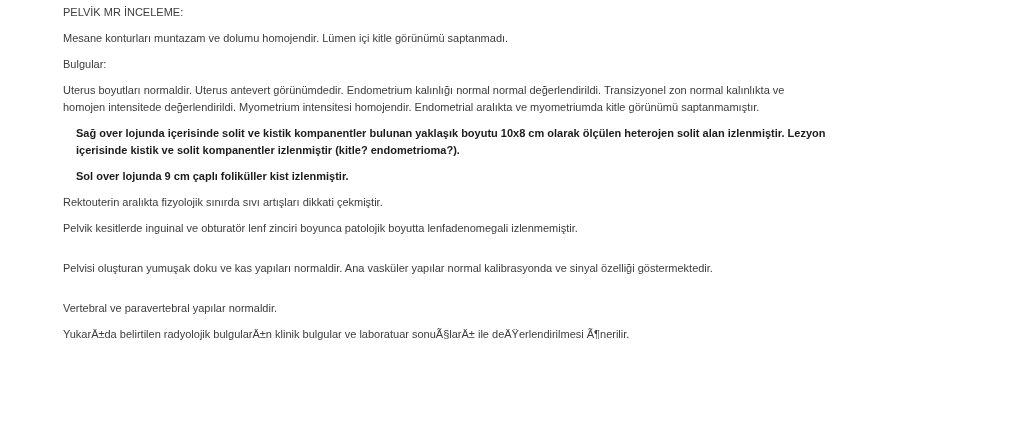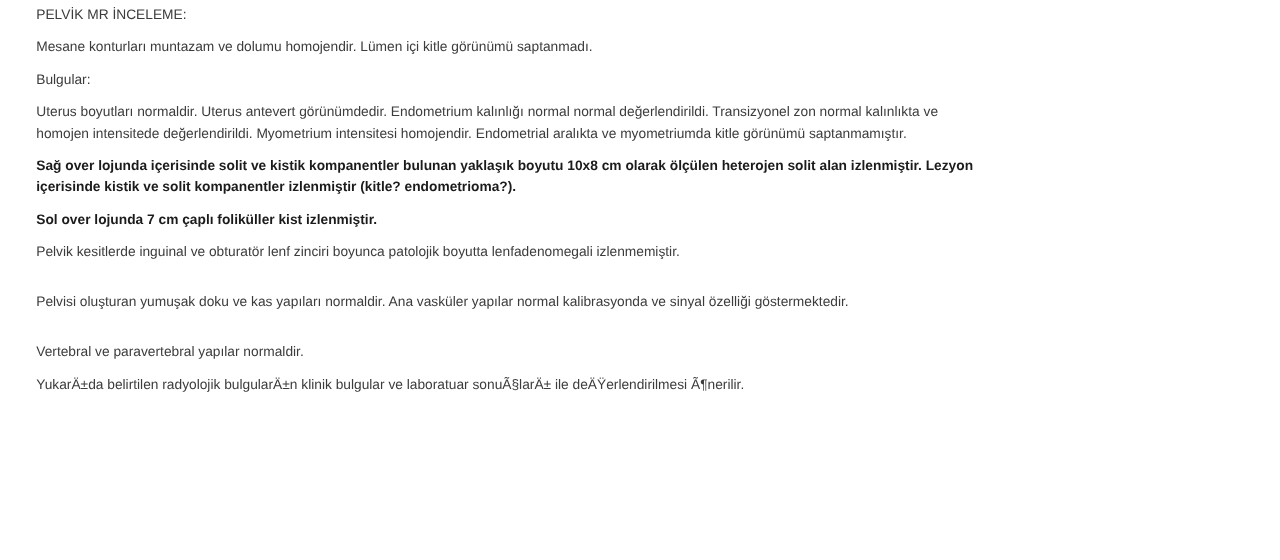--- a/index.html
+++ b/index.html
@@ -5,47 +5,49 @@
   html, body {
     margin: 0;
     padding: 0;
     width: 1024px;
     height: 448px;
     background: #ffffff;
     overflow: hidden;
   }
   .doc {
     box-sizing: border-box;
-    padding: 4px 0 0 29px;
+    padding: 4px 0 0 63px;
     width: 830px;
     font-family: "Liberation Sans", "DejaVu Sans", sans-serif;
     font-size: 11px;
     line-height: 17px;
     color: #3c3c3c;
     -webkit-font-smoothing: antialiased;
   }
   .doc p {
     margin: 0 0 9px 0;
     max-width: 762px;
   }
   .doc p.bold {
     font-weight: bold;
     color: #1b1b1b;
+    margin-left: 13px;
   }
   .doc p.gap-before {
     margin-top: 23px;
   }
 </style>
 </head>
 <body>
 
 <div class="doc">
   <p>PELVİK MR İNCELEME:</p>
   <p>Mesane konturları muntazam ve dolumu homojendir. Lümen içi kitle görünümü saptanmadı.</p>
   <p>Bulgular:</p>
   <p>Uterus boyutları normaldir. Uterus antevert görünümdedir. Endometrium kalınlığı normal normal değerlendirildi. Transizyonel zon normal kalınlıkta ve homojen intensitede değerlendirildi. Myometrium intensitesi homojendir. Endometrial aralıkta ve myometriumda kitle görünümü saptanmamıştır.</p>
   <p class="bold">Sağ over lojunda içerisinde solit ve kistik kompanentler bulunan yaklaşık boyutu 10x8 cm olarak ölçülen heterojen solit alan izlenmiştir. Lezyon içerisinde kistik ve solit kompanentler izlenmiştir (kitle? endometrioma?).</p>
-  <p class="bold">Sol over lojunda 7 cm çaplı foliküller kist izlenmiştir.</p>
+  <p class="bold">Sol over lojunda 9 cm çaplı foliküller kist izlenmiştir.</p>
+  <p>Rektouterin aralıkta fizyolojik sınırda sıvı artışları dikkati çekmiştir.</p>
   <p>Pelvik kesitlerde inguinal ve obturatör lenf zinciri boyunca patolojik boyutta lenfadenomegali izlenmemiştir.</p>
   <p class="gap-before">Pelvisi oluşturan yumuşak doku ve kas yapıları normaldir. Ana vasküler yapılar normal kalibrasyonda ve sinyal özelliği göstermektedir.</p>
   <p class="gap-before">Vertebral ve paravertebral yapılar normaldir.</p>
   <p>YukarÄ±da belirtilen radyolojik bulgularÄ±n klinik bulgular ve laboratuar sonuÃ§larÄ± ile deÄŸerlendirilmesi Ã¶nerilir.</p>
 </div>
 
 </body></html>

